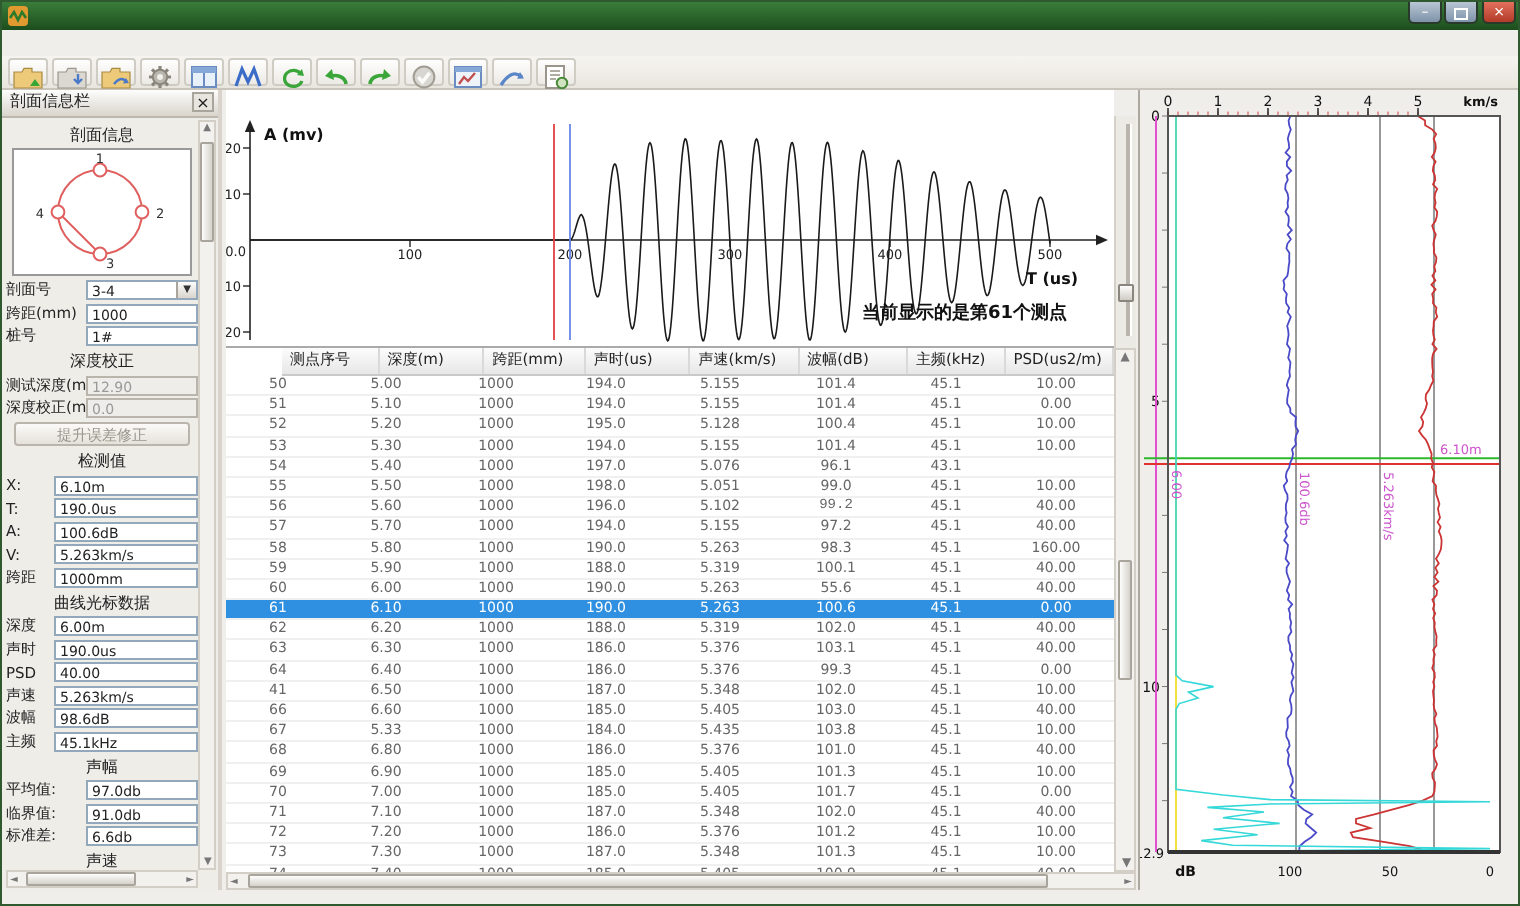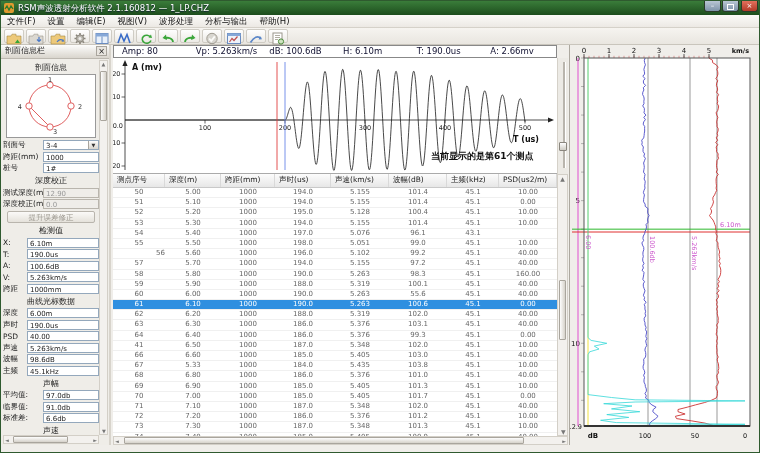--- a/index.html
+++ b/index.html
@@ -40,21 +40,21 @@
   .sel-arrow{position:absolute;right:0;top:0;width:9px;height:8px;background:linear-gradient(#fdfdfd,#d9d5cd);border-left:1px solid #a9a59d;font-size:5px;line-height:8px;text-align:center;color:#333;}
   #corr-btn{display:block;width:88px;margin:2px auto;height:12px;font-size:7.5px;line-height:11px;text-align:center;color:#9a968e;background:linear-gradient(#fbfaf8,#e5e2db);border:1px solid #b9b5ad;border-radius:2px;box-sizing:border-box;}
   #diagram-box{width:88px;height:62px;background:#fff;border:1px solid #999;margin:1px auto 2px auto;}
   
   #center{position:absolute;left:112px;top:0;width:444px;height:400px;background:#fff;}
   #infobar{position:absolute;left:0;top:0;width:444px;height:13px;border:1px solid #888;box-sizing:border-box;background:#fff;font-size:8.5px;color:#101030;display:flex;}
   #infobar span{flex:1;line-height:11px;padding-left:8px;white-space:nowrap;}
   #wavebox{position:absolute;left:0;top:13px;width:444px;height:116px;background:#fff;border-bottom:1px solid #aaa;box-sizing:border-box;}
   
   #tablebox{position:absolute;left:0;top:129px;width:444px;height:262px;overflow:hidden;background:#fff;}
-  #thead{display:flex;height:13px;background:linear-gradient(#fcfcfc,#e7e7e7);border-bottom:1px solid #c9c9c9;}
+  #thead{display:flex;height:13px;background:linear-gradient(#fcfcfc,#e7e7e7);border-bottom:1px solid #c9c9c9;margin-left:28px;}
   .th{font-size:7.5px;color:#222;line-height:12px;border-right:1px solid #d9d9d9;box-sizing:border-box;padding-left:4px;white-space:nowrap;overflow:hidden;}
   .tr{display:flex;height:9.2px;border-bottom:1px solid #f0f0f0;}
   .td{font-size:7px;color:#666;line-height:9px;box-sizing:border-box;text-align:center;white-space:nowrap;overflow:hidden;}
   .tr.selected{background:#2f8fe0;}
   .tr.selected .td{color:#fff;}
   #table-vscroll{position:absolute;left:444px;top:129px;width:11px;height:262px;background:#f3f1ee;border:1px solid #d3cfc7;box-sizing:border-box;font-size:6px;color:#777;text-align:center;}
   #table-hscroll{position:absolute;left:0;top:391px;width:455px;height:9px;background:#f3f1ee;border:1px solid #d3cfc7;box-sizing:border-box;font-size:5px;color:#777;}
   
   #wave-slider{position:absolute;left:444px;top:13px;width:11px;height:116px;background:#eceae5;border-left:1px solid #d5d1c9;box-sizing:border-box;}
   #wave-slider .groove{position:absolute;left:5px;top:4px;width:2px;height:106px;background:#b9b5ad;border-right:1px solid #fff;}
@@ -70,27 +70,25 @@
 </head>
 <body>
 
 <div id="win">
 
   <div id="titlebar">
     <svg id="title-icon" width="10" height="10">
         <rect x="0" y="0" width="10" height="10" rx="2" fill="#e09a30"></rect>
         <path d="M1 6 L3 3 5 7 7 3 9 6" stroke="#2a7a2a" stroke-width="1.3" fill="none"></path>
       </svg>
-    <span id="title-text">RSM声波透射分析软件   2.1.160812   —   1_LP.CHZ</span>
     <div id="btn-min" class="winbtn">–</div>
     <div id="btn-max" class="winbtn"><span class="maxglyph"></span></div>
     <div id="btn-close" class="winbtn">×</div>
   </div>
 
-  <div id="menubar"><span class="menu-item">文件(F)</span><span class="menu-item">设置</span><span class="menu-item">编辑(E)</span><span class="menu-item">视图(V)</span><span class="menu-item">波形处理</span><span class="menu-item">分析与输出</span><span class="menu-item">帮助(H)</span></div>
   <div id="toolbar"><span class="tbtn"><svg width="16" height="13">
           <path d="M1 4 h4 l1 -1.8 h4 v1.8 h5 v8 h-14 z" fill="#edc97a" stroke="#a98b45" stroke-width="0.6"></path>
           <path d="M9 11 l5 0 -2.5 -3.5 z" fill="#37a637"></path>
         </svg></span><span class="tbtn"><svg width="16" height="13">
           <path d="M1 4 h4 l1 -1.8 h4 v1.8 h5 v8 h-14 z" fill="#dbd8d1" stroke="#9a968c" stroke-width="0.6"></path>
           <path d="M11 5 v4 M9 7.5 l2 2 2 -2" stroke="#4a79c8" stroke-width="1.2" fill="none"></path>
         </svg></span><span class="tbtn"><svg width="16" height="13">
           <path d="M1 4 h4 l1 -1.8 h4 v1.8 h5 v8 h-14 z" fill="#edc97a" stroke="#a98b45" stroke-width="0.6"></path>
           <path d="M7 10 q3 -4 6 -1.5" stroke="#4a79c8" stroke-width="1.2" fill="none"></path>
           <path d="M13 7 l1.5 2.5 -3 0.3 z" fill="#4a79c8"></path>
@@ -235,28 +233,20 @@
         </div>
       <div id="sidebar-vscroll">▲<div class="vthumb" style="top:10px;height:50px;"></div><span style="position:absolute;bottom:0;left:2px;">▼</span></div>
       <div id="sidebar-hscroll">
           <span style="position:absolute;left:1px;top:1px;">◄</span>
           <div class="hthumb" style="left:9px;width:55px;"></div>
           <span style="position:absolute;right:1px;top:1px;">►</span>
         </div>
     </div>
 
     <div id="center">
-      <div id="infobar">
-          <span>Amp: 80</span>
-          <span>Vp: 5.263km/s</span>
-          <span>dB: 100.6dB</span>
-          <span>H: 6.10m</span>
-          <span>T: 190.0us</span>
-          <span>A: 2.66mv</span>
-        </div>
       <div id="wavebox">
         <svg id="wave-svg" width="444" height="115">
             <line x1="12" y1="62" x2="436" y2="62" stroke="#222" stroke-width="0.8"></line>
             <path d="M441 62 l-6 -2.6 v5.2 z" fill="#222"></path>
             <line x1="12" y1="6" x2="12" y2="112" stroke="#222" stroke-width="0.8"></line>
             <path d="M12 2 l-2.6 6 h5.2 z" fill="#222"></path>
             <line x1="8.5" y1="16" x2="12" y2="16" stroke="#222" stroke-width="0.7"></line>
             <text x="7.5" y="18.3" font-size="6.5" text-anchor="end" fill="#222">20</text>
             <line x1="8.5" y1="39" x2="12" y2="39" stroke="#222" stroke-width="0.7"></line>
             <text x="7.5" y="41.3" font-size="6.5" text-anchor="end" fill="#222">10</text>
@@ -353,26 +343,26 @@
               <span class="td" style="width: 52px;">55</span>
               <span class="td" style="width: 56px;">5.50</span>
               <span class="td" style="width: 54px;">1000</span>
               <span class="td" style="width: 56px;">198.0</span>
               <span class="td" style="width: 58px;">5.051</span>
               <span class="td" style="width: 58px;">99.0</span>
               <span class="td" style="width: 52px;">45.1</span>
               <span class="td" style="width: 58px;">10.00</span>
             </div>
             <div class="tr">
-              <span class="td" style="width: 52px; text-align: right;">56</span>
+              <span class="td" style="width: 52px;">56</span>
               <span class="td" style="width: 56px;">5.60</span>
               <span class="td" style="width: 54px;">1000</span>
               <span class="td" style="width: 56px;">196.0</span>
               <span class="td" style="width: 58px;">5.102</span>
-              <span class="td" style="width: 58px;">99.2</span>
+              <span class="td" style="width: 58px; font-family: Liberation Mono, monospace;">99.2</span>
               <span class="td" style="width: 52px;">45.1</span>
               <span class="td" style="width: 58px;">40.00</span>
             </div>
             <div class="tr">
               <span class="td" style="width: 52px;">57</span>
               <span class="td" style="width: 56px;">5.70</span>
               <span class="td" style="width: 54px;">1000</span>
               <span class="td" style="width: 56px;">194.0</span>
               <span class="td" style="width: 58px;">5.155</span>
               <span class="td" style="width: 58px;">97.2</span>

